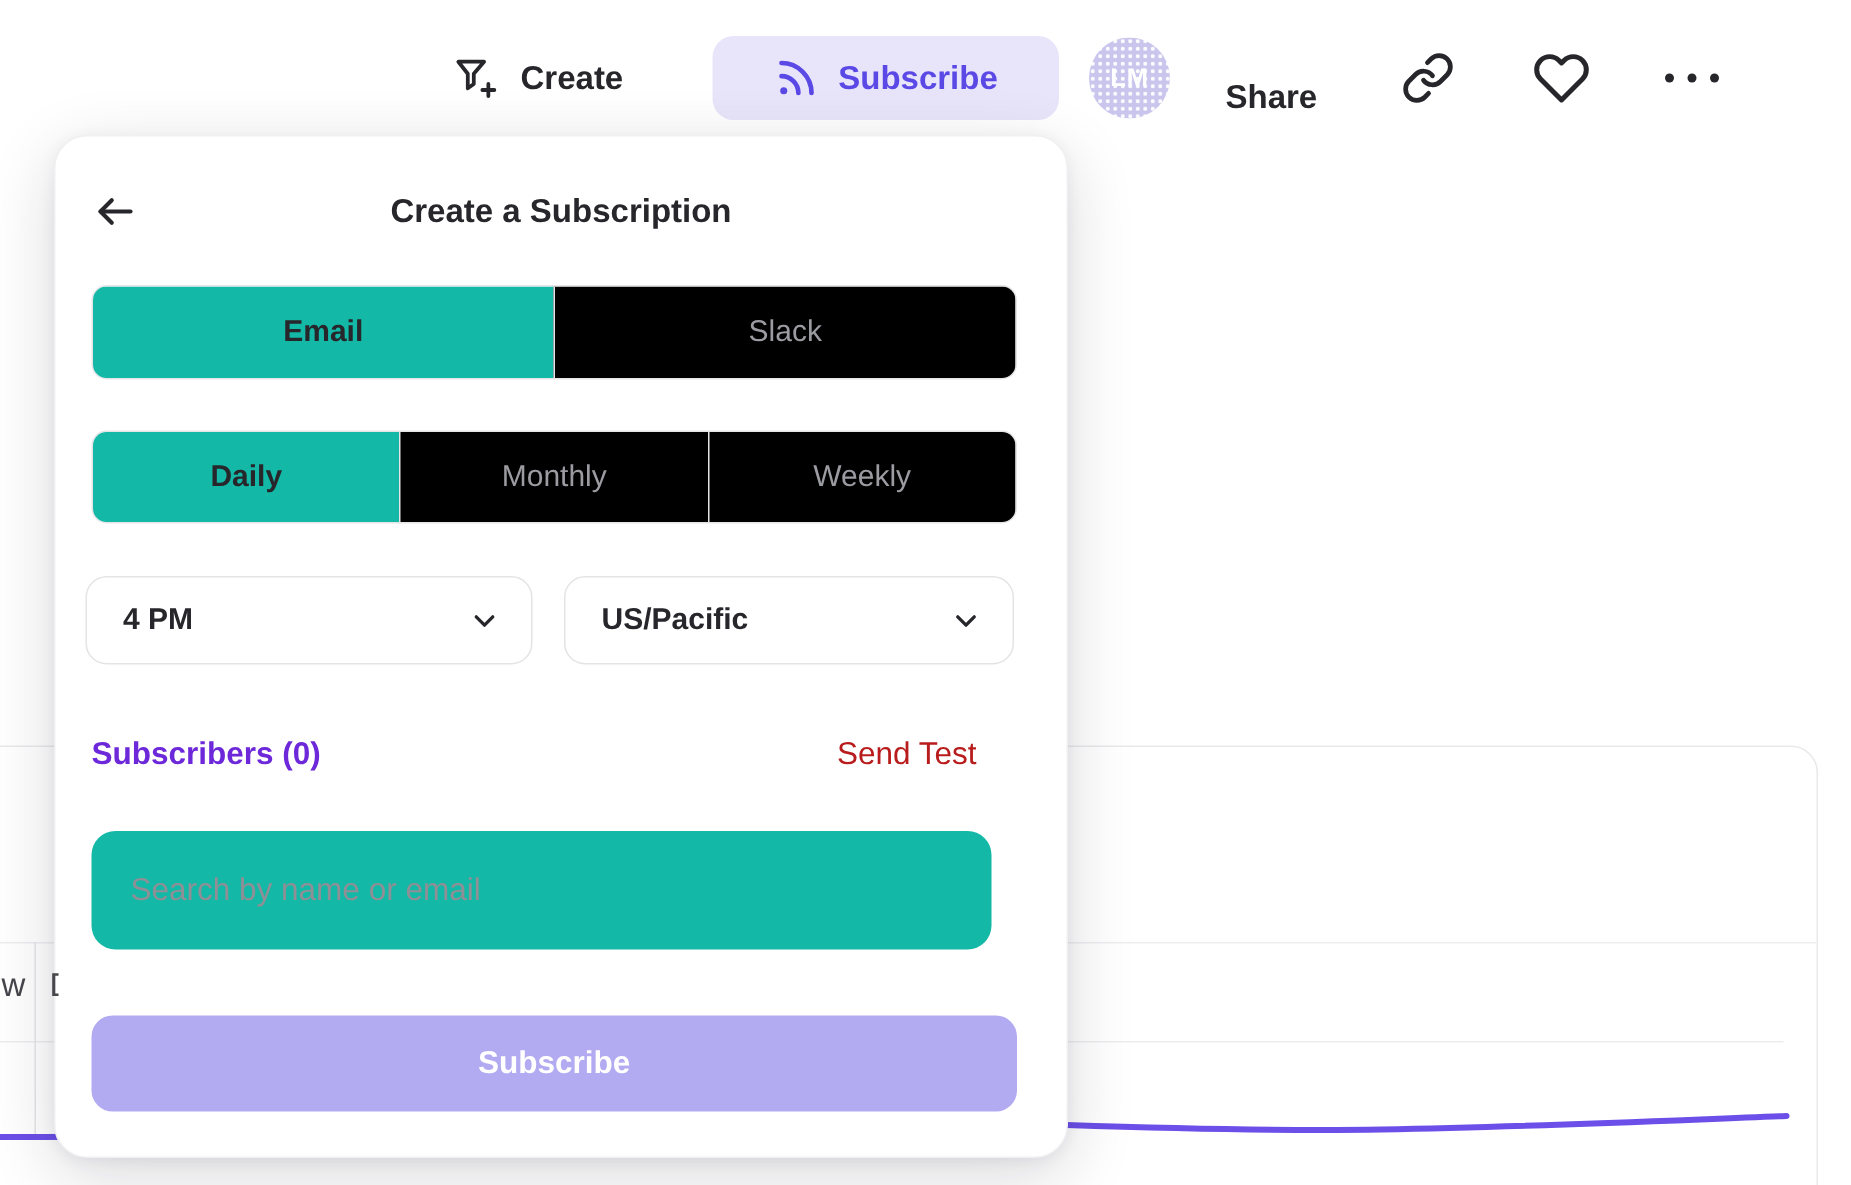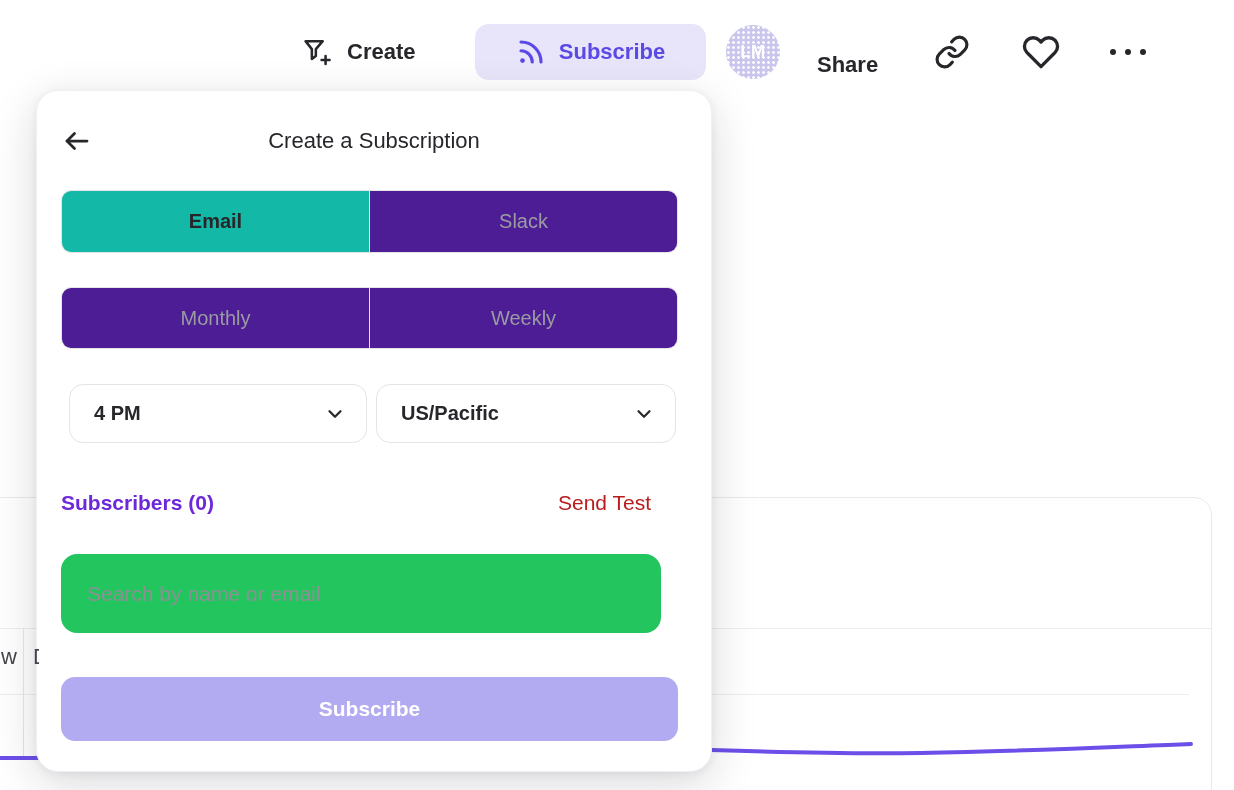--- a/index.html
+++ b/index.html
@@ -37,43 +37,43 @@
   .bg-frag-d{position:absolute;left:33px;top:644px;width:6px;height:26px;overflow:hidden;
              font-size:22px;color:#46464c;z-index:60;}
 
   
   .modal{position:absolute;left:36px;top:90px;width:674px;height:680px;background:#ffffff;
          border:1px solid #f0f0f2;border-radius:22px;z-index:40;
          box-shadow:0 12px 45px rgba(25,25,45,.16), 0 2px 10px rgba(25,25,45,.06);}
   .back-btn{position:absolute;left:24px;top:34px;width:32px;height:32px;cursor:pointer;
             display:flex;align-items:center;justify-content:center;}
   .modal-title{position:absolute;left:0;right:0;top:37px;text-align:center;
-               font-size:22px;font-weight:400;color:#26262b;}
+               font-size:22px;font-weight:700;color:#26262b;}
 
   .seg{position:absolute;left:24px;width:615px;border:1px solid #e5e5e8;border-radius:10px;
        display:flex;overflow:hidden;background:#fff;}
   .seg-channel{top:99px;height:61px;}
   .seg-freq{top:196px;height:60px;}
   .seg > div{flex:1;display:flex;align-items:center;justify-content:center;
-             font-size:20px;color:#9b9ba2;cursor:pointer;background:#4c1d95;}
+             font-size:20px;color:#9b9ba2;cursor:pointer;background:#000000;}
   .seg > div + div{border-left:1px solid #e5e5e8;}
   .seg > div.sel{background:#14b8a6;color:#26262b;font-weight:600;}
 
   .dropdown{position:absolute;top:293px;height:59px;border:1px solid #e4e4e7;border-radius:14px;
             display:flex;align-items:center;padding:0 20px 0 24px;box-sizing:border-box;
             font-size:20px;font-weight:600;color:#26262b;cursor:pointer;background:#fff;}
-  .dd-time{left:32px;width:298px;}
+  .dd-time{left:20px;width:298px;}
   .dd-tz{left:339px;width:300px;}
   .dropdown .dd-value{flex:1;}
 
   .subs-label{position:absolute;left:24px;top:400px;font-size:21px;font-weight:700;color:#6d28d9;}
   .send-test{position:absolute;right:60px;top:400px;font-size:21px;color:#b91c1c;cursor:pointer;}
 
   .search-input{position:absolute;left:24px;top:463px;width:600px;height:79px;box-sizing:border-box;
-                background:#22c55e;border:none;border-radius:16px;padding:0 26px;
+                background:#14b8a6;border:none;border-radius:16px;padding:0 26px;
                 font-size:21px;color:#46464c;font-family:"Liberation Sans",sans-serif;outline:none;}
   .search-input::placeholder{color:#8f8f95;opacity:1;}
 
   .cta{position:absolute;left:24px;top:586px;width:617px;height:64px;border:none;border-radius:14px;
        background:#b3abf1;color:#ffffff;font-size:21px;font-weight:600;cursor:pointer;
        font-family:"Liberation Sans",sans-serif;}
 </style>
 </head>
 <body>
 
@@ -155,20 +155,21 @@
       </span>
     </div>
     <div class="modal-title">Create a Subscription</div>
 
     <div class="seg seg-channel">
       <div class="sel">Email</div>
       <div>Slack</div>
     </div>
 
     <div class="seg seg-freq">
+      <div class="sel">Daily</div>
       <div>Monthly</div>
       <div>Weekly</div>
     </div>
 
     <div class="dropdown dd-time">
       <span class="dd-value">4 PM</span>
       <span>
         <svg width="22" height="22" viewBox="0 0 24 24" fill="none" stroke="#26262b" stroke-width="2.4" stroke-linecap="round" stroke-linejoin="round">
           <polyline points="6 9 12 15 18 9"></polyline>
         </svg>

